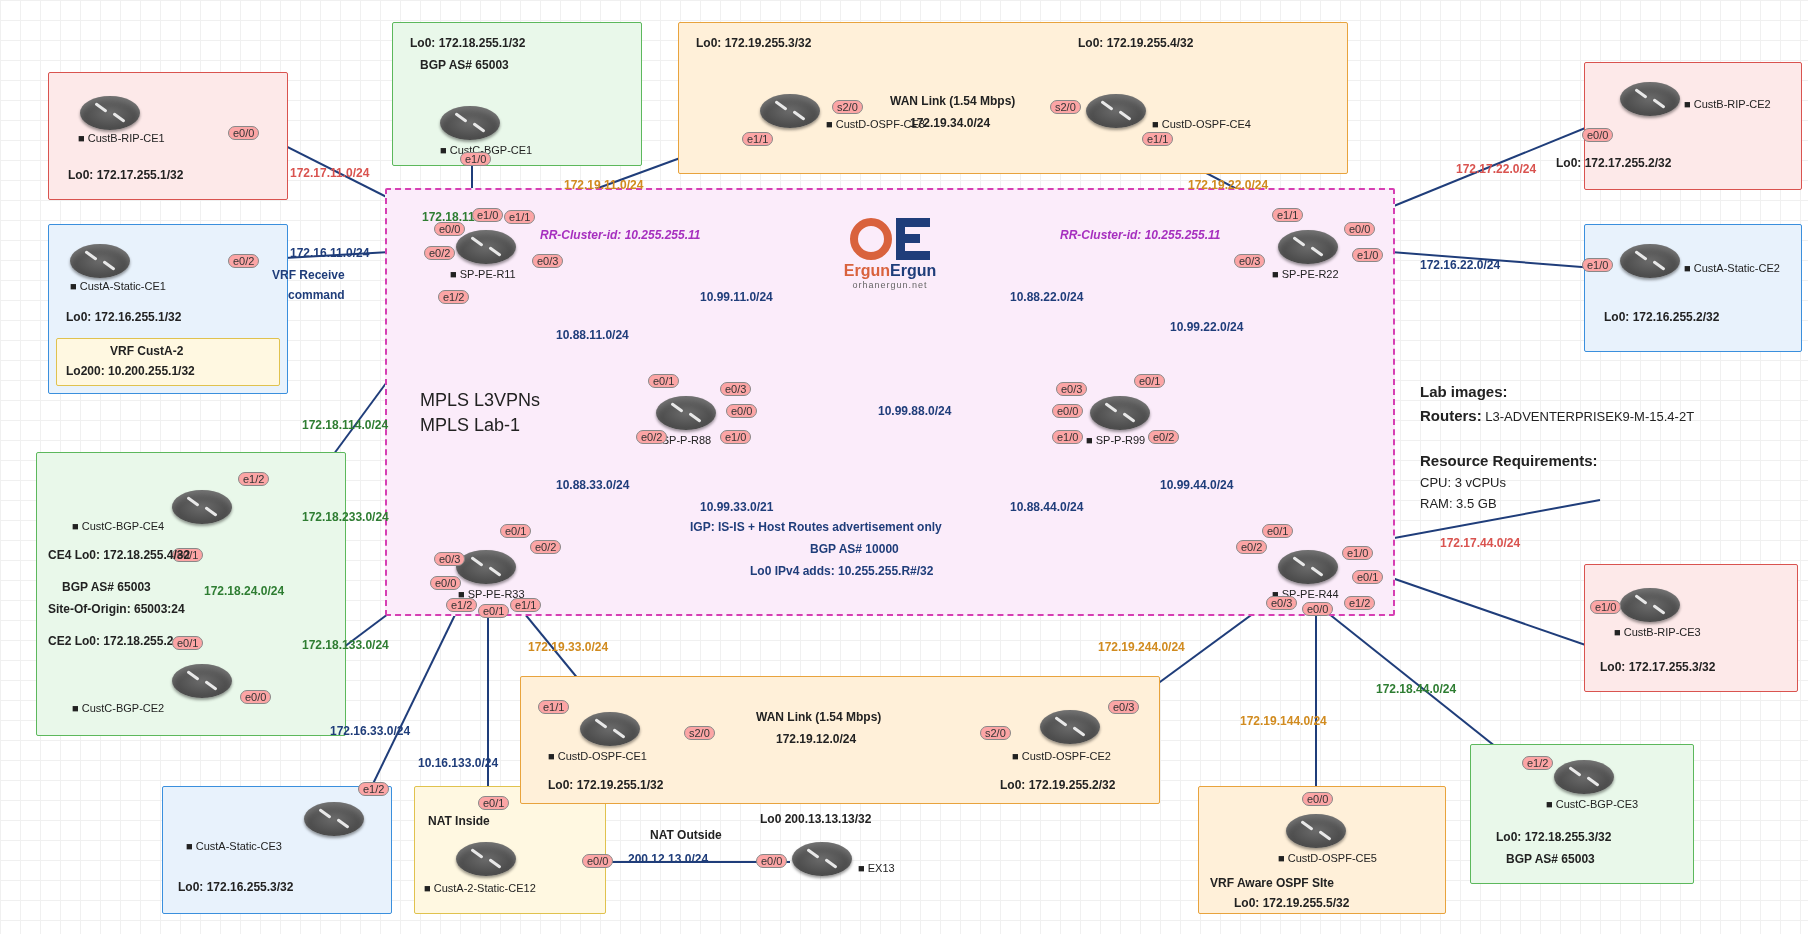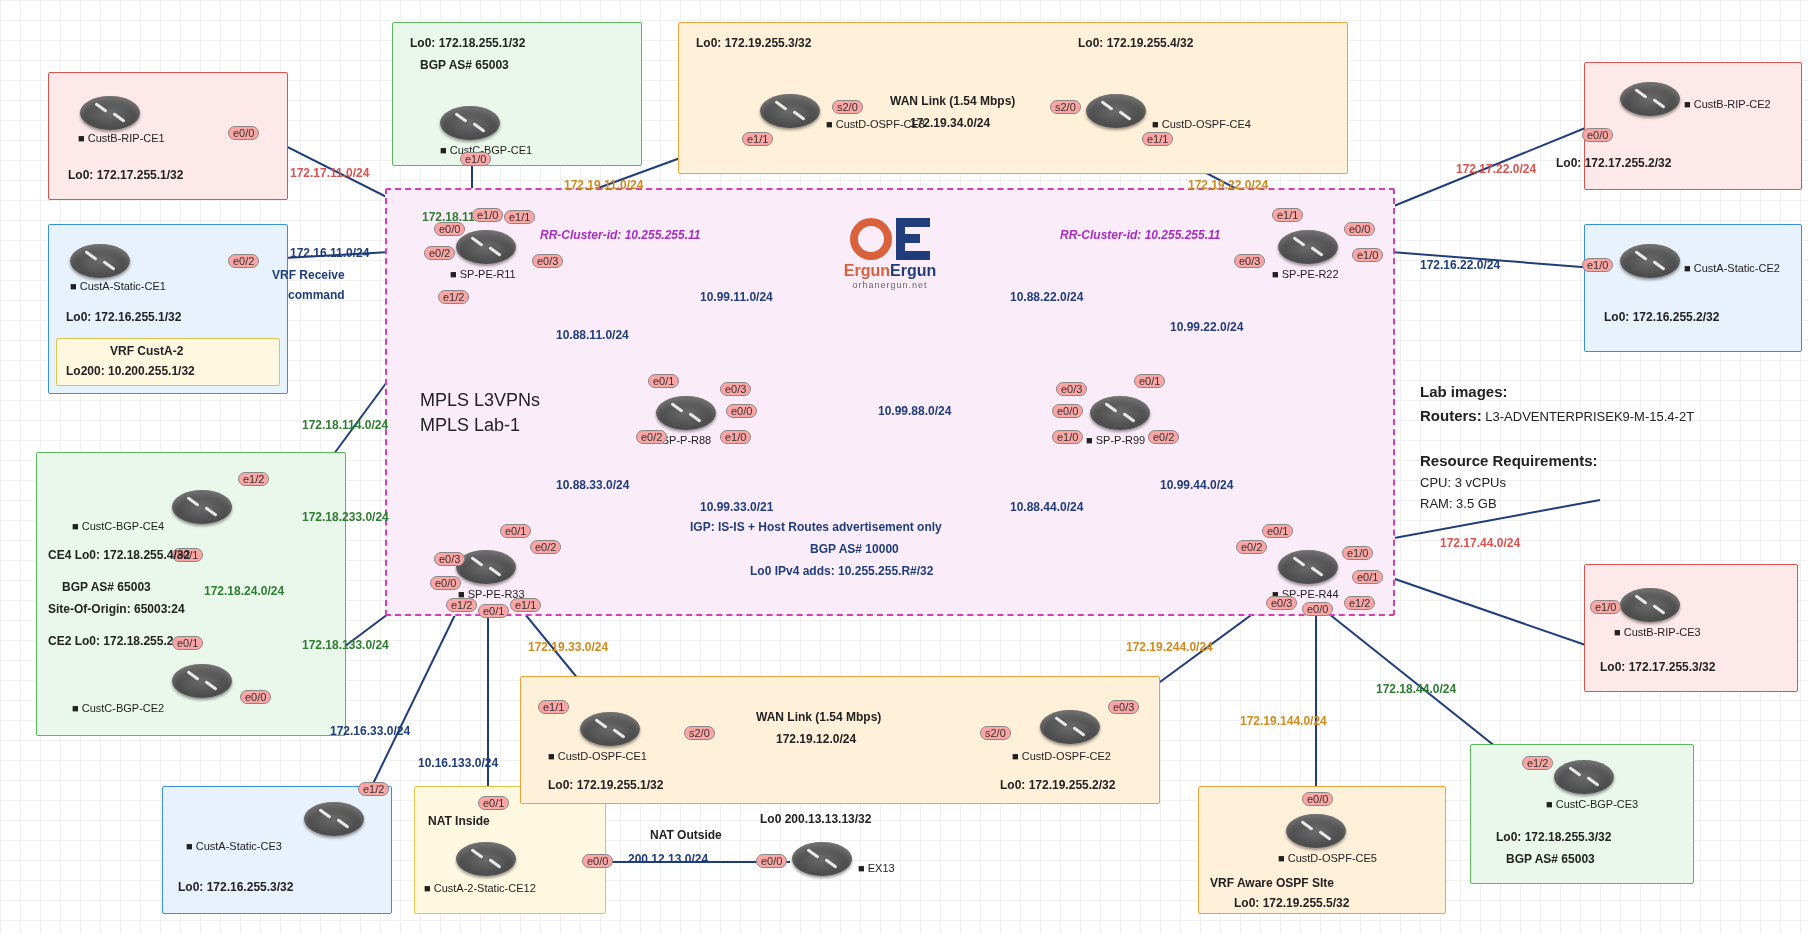--- a/index.html
+++ b/index.html
@@ -361,21 +361,21 @@
 <div class="lbl c-green" style="left:302px; top:510px;">172.18.233.0/24</div>
 <div class="lbl c-green" style="left:204px; top:584px;">172.18.24.0/24</div>
 <div class="lbl c-green" style="left:302px; top:638px;">172.18.133.0/24</div>
 <div class="lbl c-navy" style="left:330px; top:724px;">172.16.33.0/24</div>
 <div class="lbl c-navy" style="left:418px; top:756px;">10.16.133.0/24</div>
 <div class="lbl c-orange" style="left:528px; top:640px;">172.19.33.0/24</div>
 <div class="lbl c-orange" style="left:1188px; top:178px;text-align:right;">172.19.22.0/24</div>
 <div class="lbl c-red" style="left:1456px; top:162px;">172.17.22.0/24</div>
 <div class="lbl c-navy" style="left:1420px; top:258px;">172.16.22.0/24</div>
 <div class="lbl c-red" style="left:1440px; top:536px;">172.17.44.0/24</div>
-<div class="lbl c-orange" style="left:1126px; top:640px;">172.19.244.0/24</div>
+<div class="lbl c-orange" style="left:1098px; top:640px;">172.19.244.0/24</div>
 <div class="lbl c-orange" style="left:1240px; top:714px;">172.19.144.0/24</div>
 <div class="lbl c-green" style="left:1376px; top:682px;">172.18.44.0/24</div>
 
 <div class="iface" style="left:434px; top:222px;">e0/0</div>
 <div class="iface" style="left:424px; top:246px;">e0/2</div>
 <div class="iface" style="left:472px; top:208px;">e1/0</div>
 <div class="iface" style="left:504px; top:210px;">e1/1</div>
 <div class="iface" style="left:1344px; top:222px;">e0/0</div>
 <div class="iface" style="left:1352px; top:248px;">e1/0</div>
 <div class="iface" style="left:1272px; top:208px;">e1/1</div>

